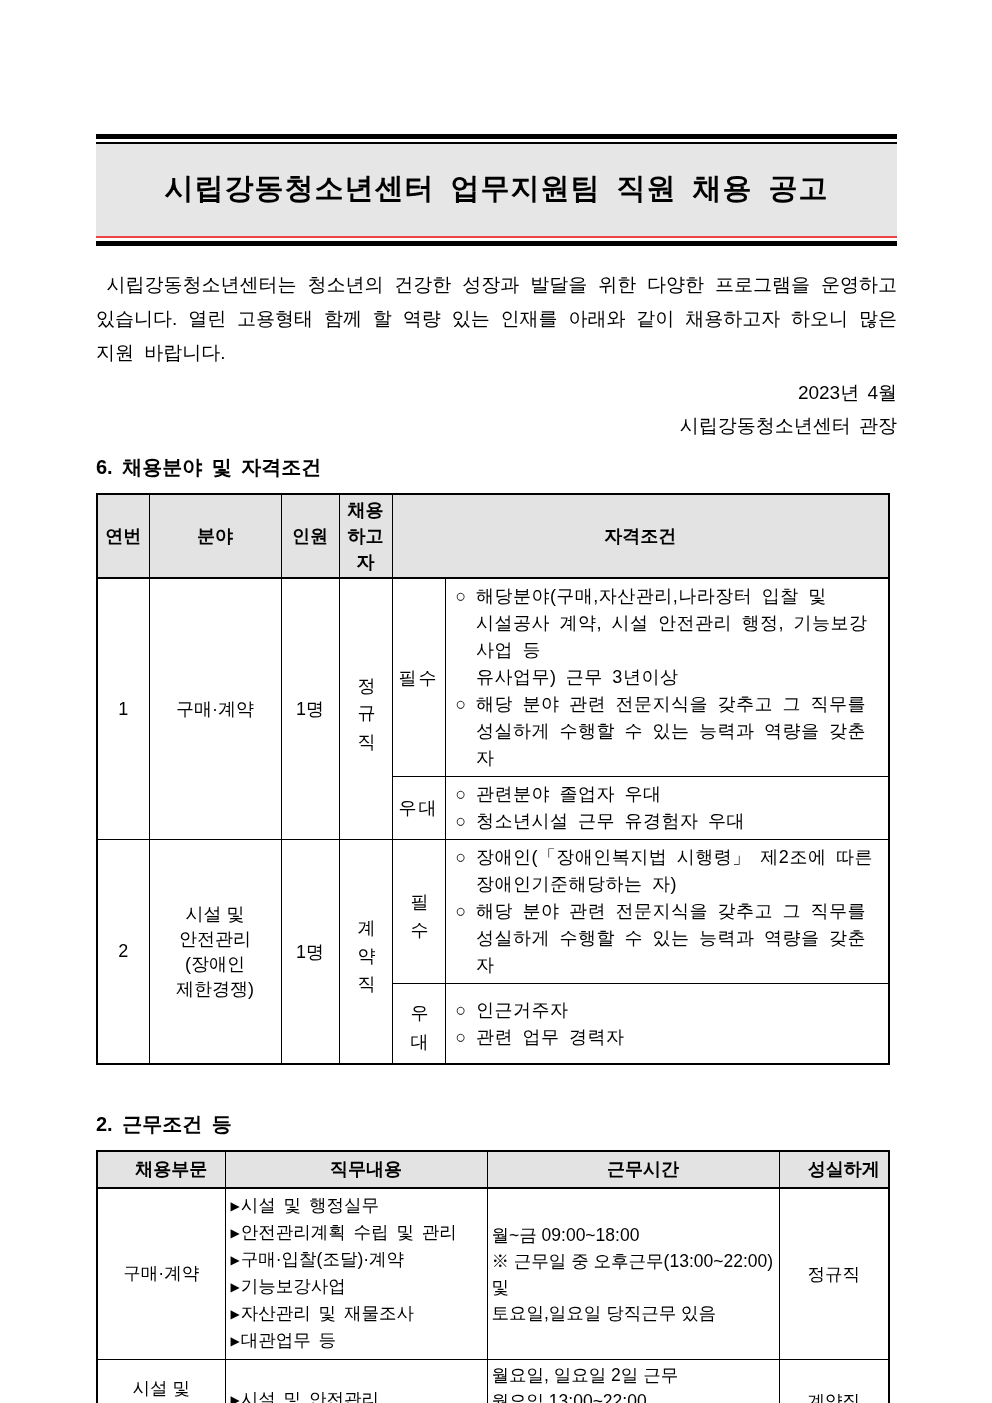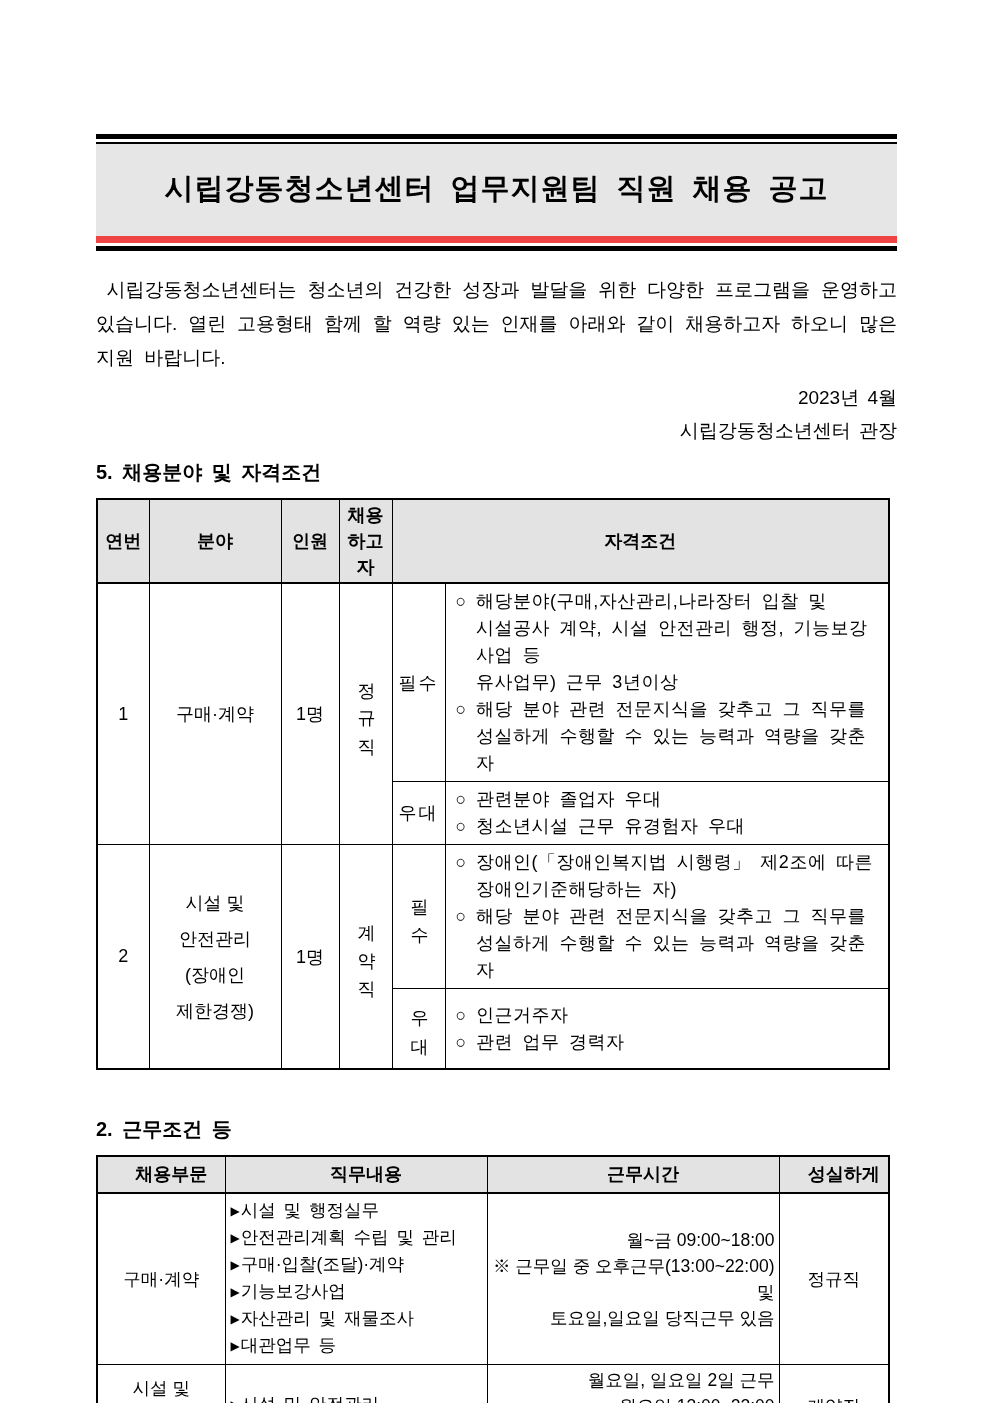--- a/index.html
+++ b/index.html
@@ -15,21 +15,21 @@
     padding: 134px 95px 0 96px;
     overflow: hidden;
   }
 
   
   .rule-thick { height: 5px; background: #000; }
   .title-band {
     margin: 3px 0;
     background: #e6e6e6;
     border-top: 2px solid #000;
-    border-bottom: 7px solid #ef4444;
+    border-bottom: 2px solid #ef4444;
     padding: 25px 0 27px 0;
     text-align: center;
   }
   .doc-title {
     margin: 0;
     font-size: 29px;
     font-weight: bold;
     letter-spacing: 1px;
     word-spacing: 7px;
   }
@@ -109,22 +109,22 @@
   .bullet-item .btext { white-space: pre-line; }
 
   
   .t2 thead th { height: 37px; padding-left: 24px; }
   .t2 .row-a td { height: 153px; }
   .t2 .row-b td { height: 80px; }
   .t2 td { font-size: 17.5px; }
   .duties-cell { padding: 4px 2px 4px 5px; }
   .duty-line { display: flex; align-items: baseline; line-height: 25px; word-spacing: 3px; }
   .duty-line .tri { flex: 0 0 auto; font-size: 12px; margin-right: 1px; transform: translateY(-1px); }
-  .hours-cell { text-align: right; white-space: pre-line; line-height: 26px; }
-  .part-cell { text-align: center; white-space: pre-line; line-height: 36px; }
+  .hours-cell { text-align: left; white-space: pre-line; line-height: 26px; }
+  .part-cell { text-align: center; white-space: pre-line; line-height: 25px; }
 </style>
 </head>
 <body>
 
 <div class="page">
 
   <header>
     <div class="rule-thick"></div>
     <div class="title-band">
       <h1 class="doc-title">시립강동청소년센터 업무지원팀 직원 채용 공고</h1>
@@ -132,21 +132,21 @@
     <div class="rule-thick"></div>
   </header>
 
   <p class="intro">시립강동청소년센터는 청소년의 건강한 성장과 발달을 위한 다양한 프로그램을 운영하고 있습니다. 열린 고용형태 함께 할 역량 있는 인재를 아래와 같이 채용하고자 하오니 많은 지원 바랍니다.</p>
 
   <div class="right-block">
     <p class="right-line">2023년 4월</p>
     <p class="right-line">시립강동청소년센터 관장</p>
   </div>
 
-  <h2 class="section-heading">5. 채용분야 및 자격조건</h2>
+  <h2 class="section-heading">6. 채용분야 및 자격조건</h2>
 
   <table class="t1">
     <colgroup>
       <col style="width:52px">
         <col style="width:132px">
         <col style="width:58px">
       <col style="width:53px">
         <col style="width:53px">
         <col style="width:444px">
     </colgroup>

